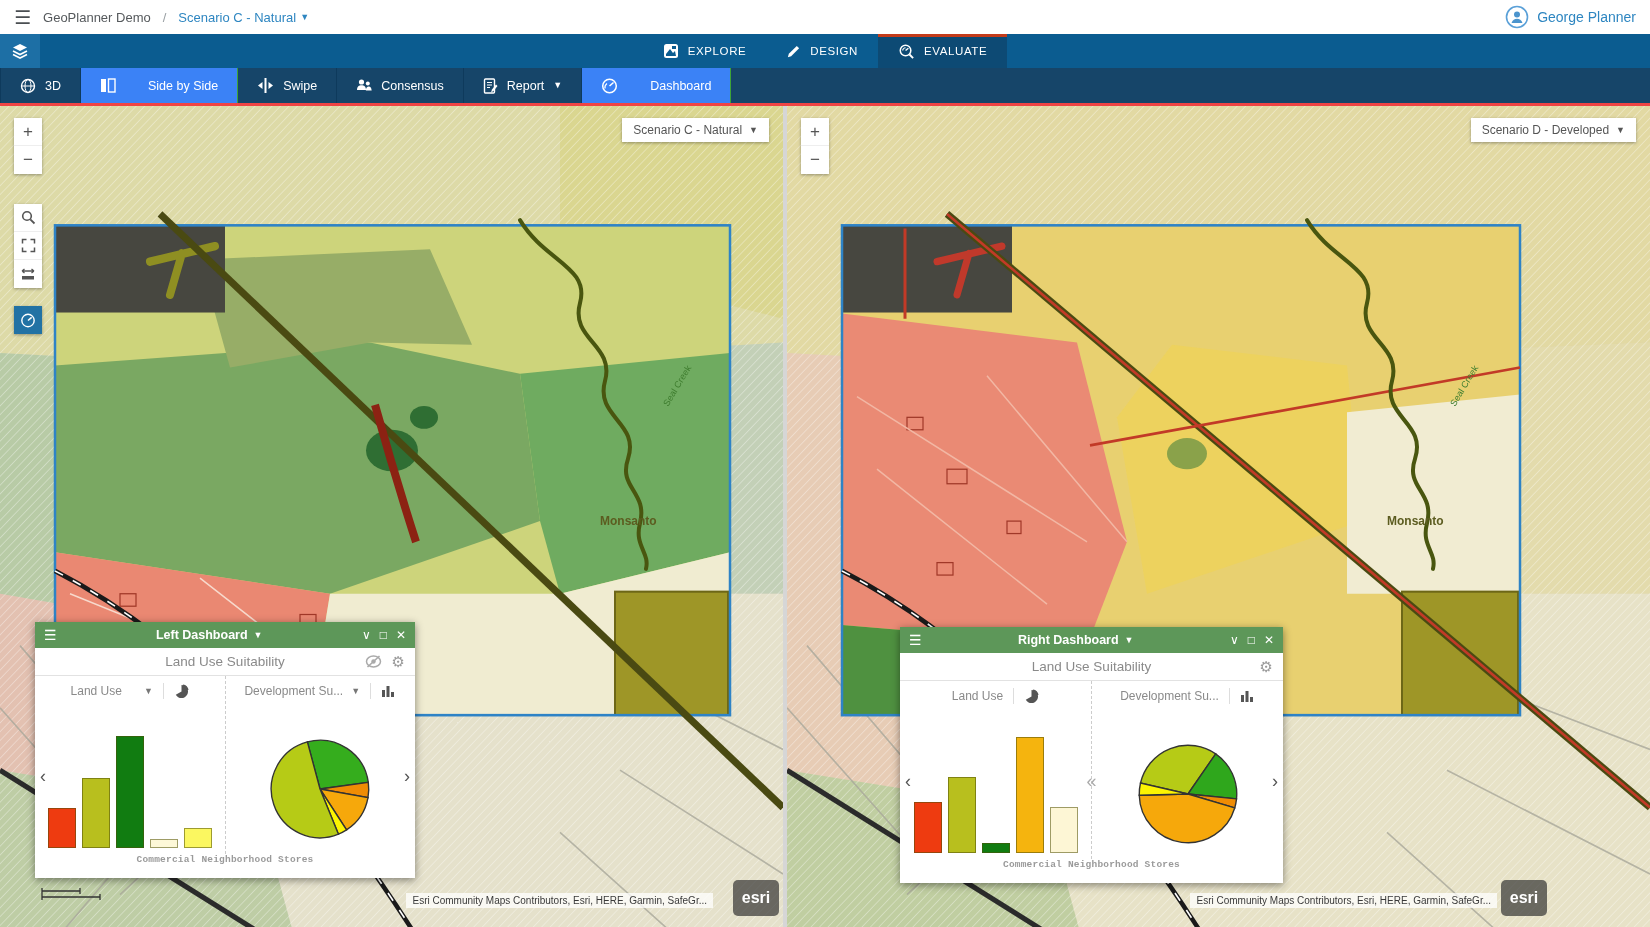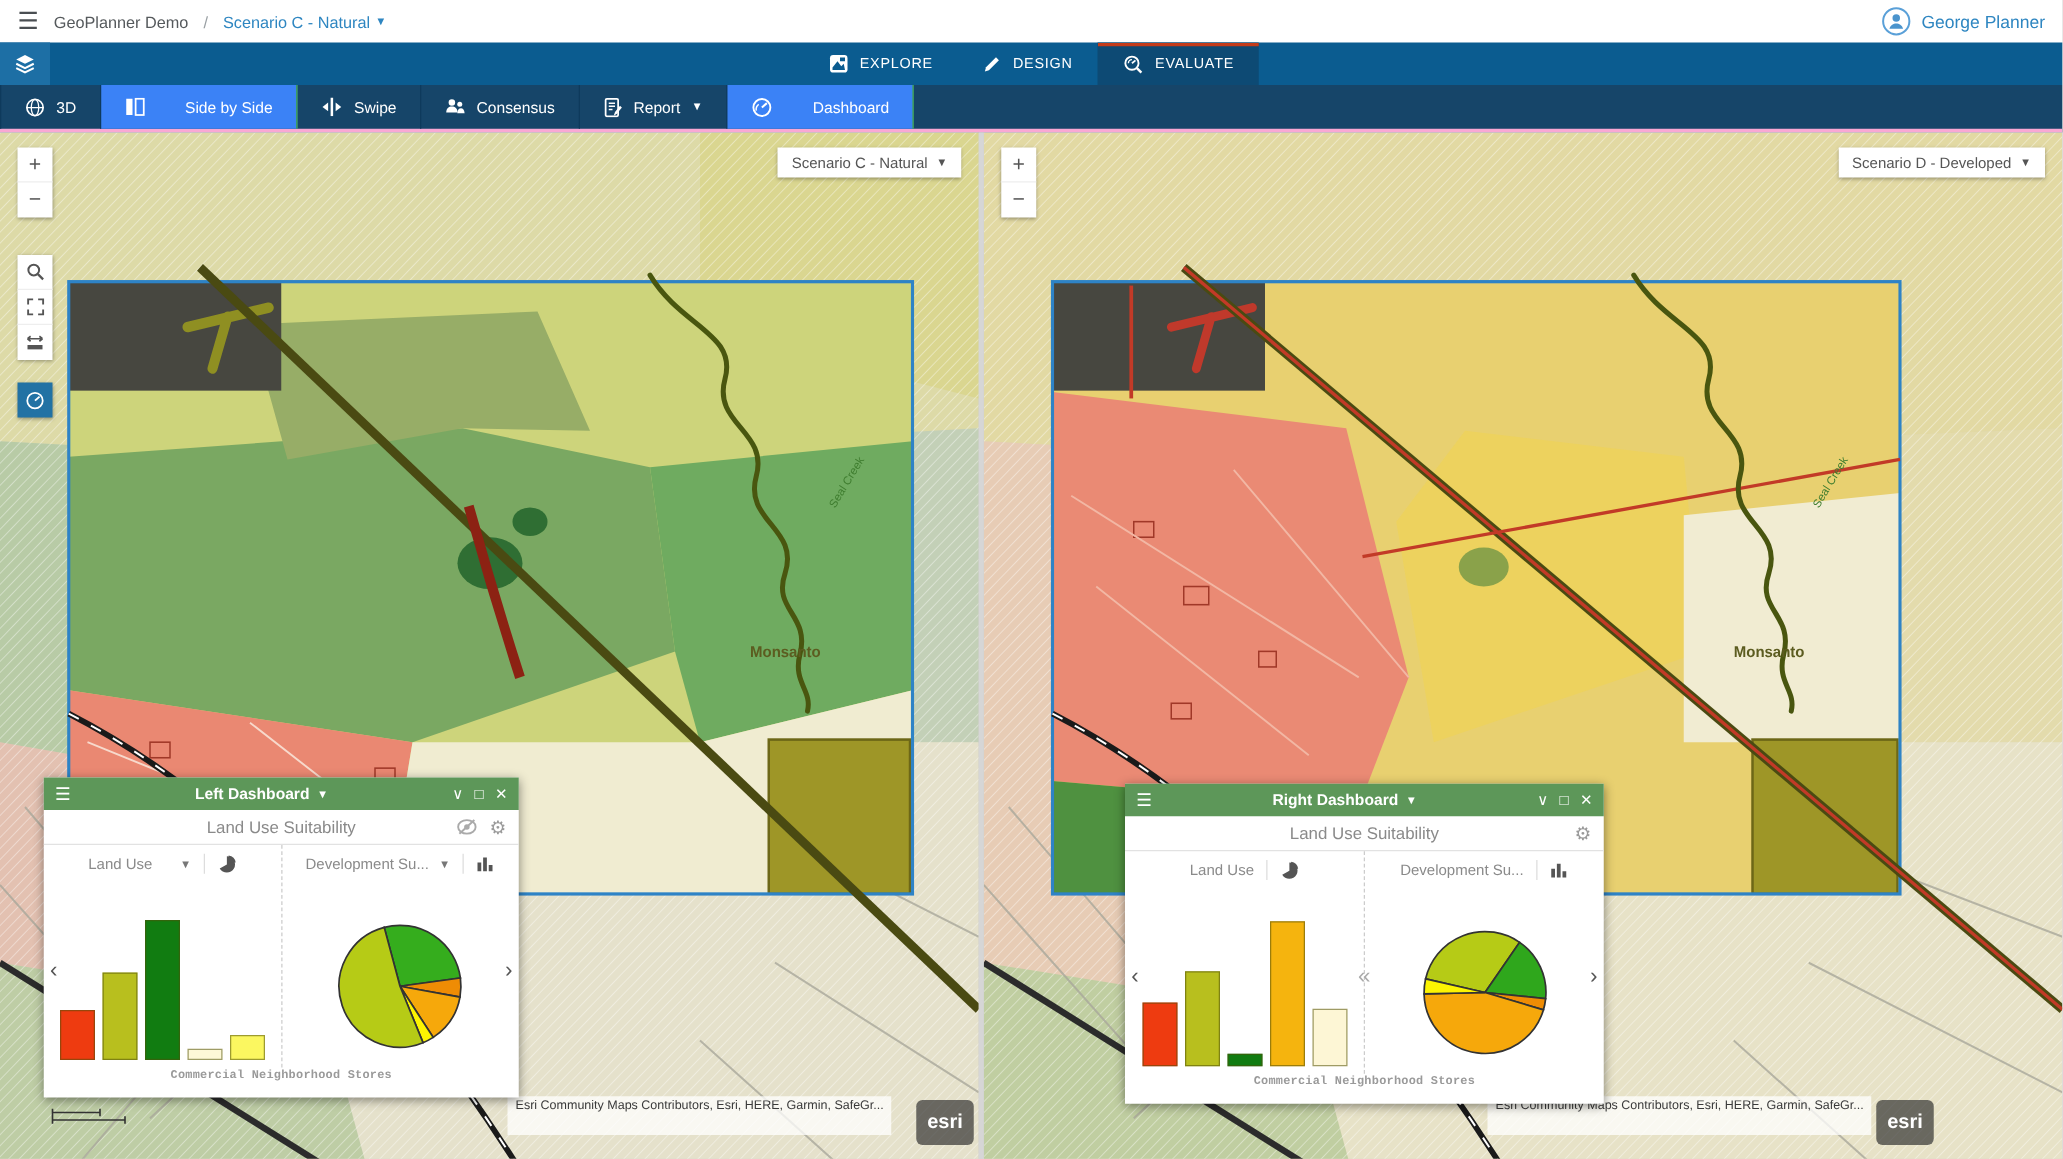--- a/index.html
+++ b/index.html
@@ -18,21 +18,21 @@
   .username { font-size:14px; color:#2e86c1; }
 
   
   .navbar { height:34px; background:#0b5c90; position:relative; display:flex; }
   .layers-btn { width:40px; height:34px; background:#1d6fa5; display:flex; align-items:center; justify-content:center; cursor:pointer; }
   .nav-tabs { position:absolute; left:0; top:0; height:34px; width:100%; display:flex; justify-content:center; }
   .nav-tab { display:flex; align-items:center; gap:9px; color:#fff; font-size:11.5px; letter-spacing:.6px; padding:0 20px; cursor:pointer; }
   .nav-tab.active { background:#0d4a74; box-shadow: inset 0 3px 0 #c43b1a; }
 
   
-  .toolbar { height:38px; background:#164569; display:flex; align-items:stretch; border-bottom:3px solid #f9a8d4; }
+  .toolbar { height:38px; background:#164569; display:flex; align-items:stretch; border-bottom:3px solid #ef4444; }
   .tool-btn { display:flex; align-items:center; gap:9px; color:#fff; font-size:12.5px; padding:0 19px; border-right:1px solid #0e3a5c; cursor:pointer; white-space:nowrap; }
   .tool-btn:first-child { border-left:1px solid #0e3a5c; }
   .tool-btn.green { background:#3b82f6; border-color:#3ea337;gap:32px; }
   .toolbar-right { margin-left:auto; display:flex; align-items:center; gap:9px; padding-right:16px; }
   .toggle { width:36px; height:17px; border-radius:9px; background:#3fae4c; position:relative; cursor:pointer; }
   .toggle .knob { position:absolute; left:2px; top:2px; width:13px; height:13px; border-radius:50%; background:#fff; }
   .sync-label { color:#a9bfd0; font-size:11px; }
 
   
   .maps { display:flex; height:852px; background:#cfcfcf; }
@@ -43,21 +43,21 @@
   .map-svg { position:absolute; inset:0; width:100%; height:100%; }
 
   
   .ctrl-stack { position:absolute; left:14px; top:12px; width:28px; display:flex; flex-direction:column; gap:12px; z-index:5; }
   .ctrl-box { background:#fff; box-shadow:0 1px 3px rgba(0,0,0,.35); display:flex; flex-direction:column; }
   .ctrl-btn { width:28px; height:28px; display:flex; align-items:center; justify-content:center; color:#555; font-size:17px; cursor:pointer; border-bottom:1px solid #eee; }
   .ctrl-btn:last-child { border-bottom:none; }
   .ctrl-btn.blue { background:#2272a4; color:#fff; box-shadow:0 1px 3px rgba(0,0,0,.35); }
   .scenario-dd { position:absolute; right:14px; top:12px; background:#fff; box-shadow:0 1px 3px rgba(0,0,0,.35); padding:5px 11px; font-size:12px; color:#555; display:flex; align-items:center; gap:7px; cursor:pointer; z-index:5; }
 
-  .attribution { position:absolute; bottom:50px; height:31px; background:rgba(255,255,255,.75); color:#3a3a3a; font-size:10px; line-height:15px; padding:0 6px; white-space:nowrap; z-index:4; }
+  .attribution { position:absolute; bottom:50px; height:15px; background:rgba(255,255,255,.75); color:#3a3a3a; font-size:10px; line-height:15px; padding:0 6px; white-space:nowrap; z-index:4; }
   .esri-logo { position:absolute; width:46px; height:36px; background:rgba(45,45,45,.68); border-radius:5px; color:#fff; display:flex; align-items:center; justify-content:center; font-size:16px; font-weight:bold; z-index:4; }
   .scalebar { position:absolute; left:40px; bottom:52px; z-index:4; }
 
   
   .dash { position:absolute; width:380px; background:#fff; box-shadow:0 2px 8px rgba(0,0,0,.45); z-index:6; }
   .dash-header { height:26px; background:#5d9759; display:flex; align-items:center; padding:0 9px; color:#fff; }
   .dash-burger { font-size:14px; cursor:pointer; }
   .dash-title-wrap { flex:1; text-align:center; font-size:12.5px; font-weight:bold; display:flex; justify-content:center; align-items:center; gap:6px; cursor:pointer; }
   .dash-winbtns { display:flex; align-items:center; gap:9px; font-size:12px; }
   .dash-winbtns span { cursor:pointer; }

